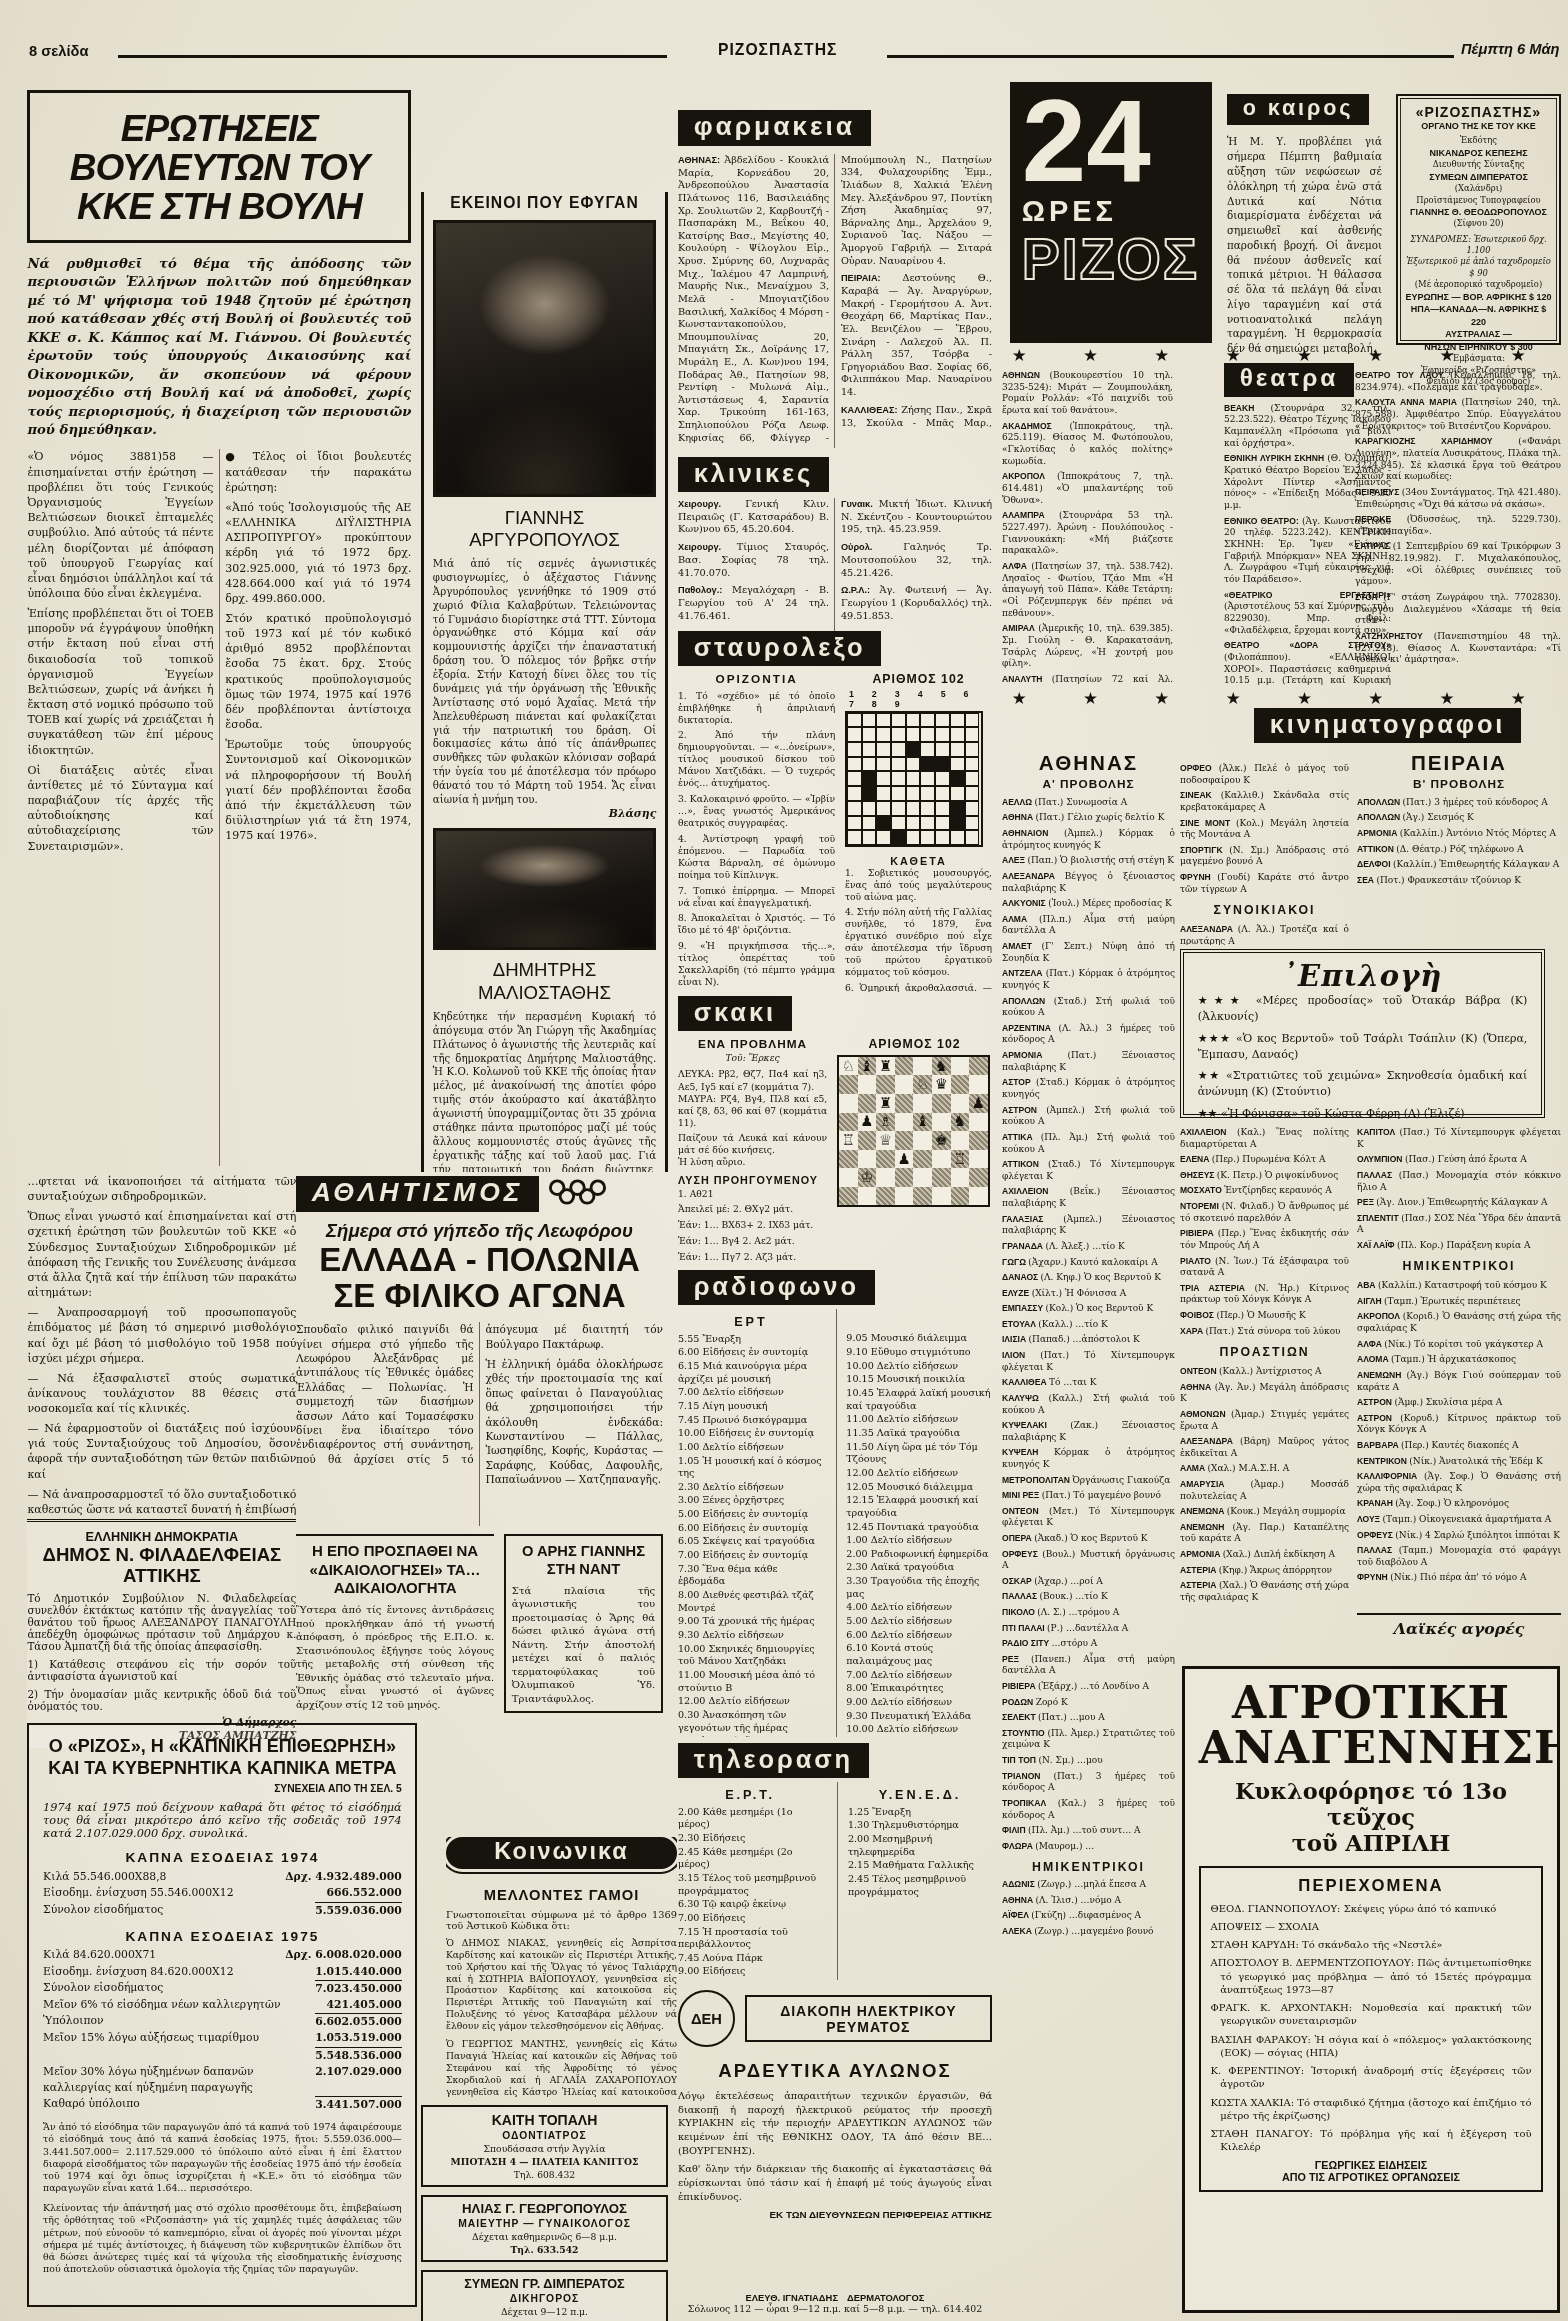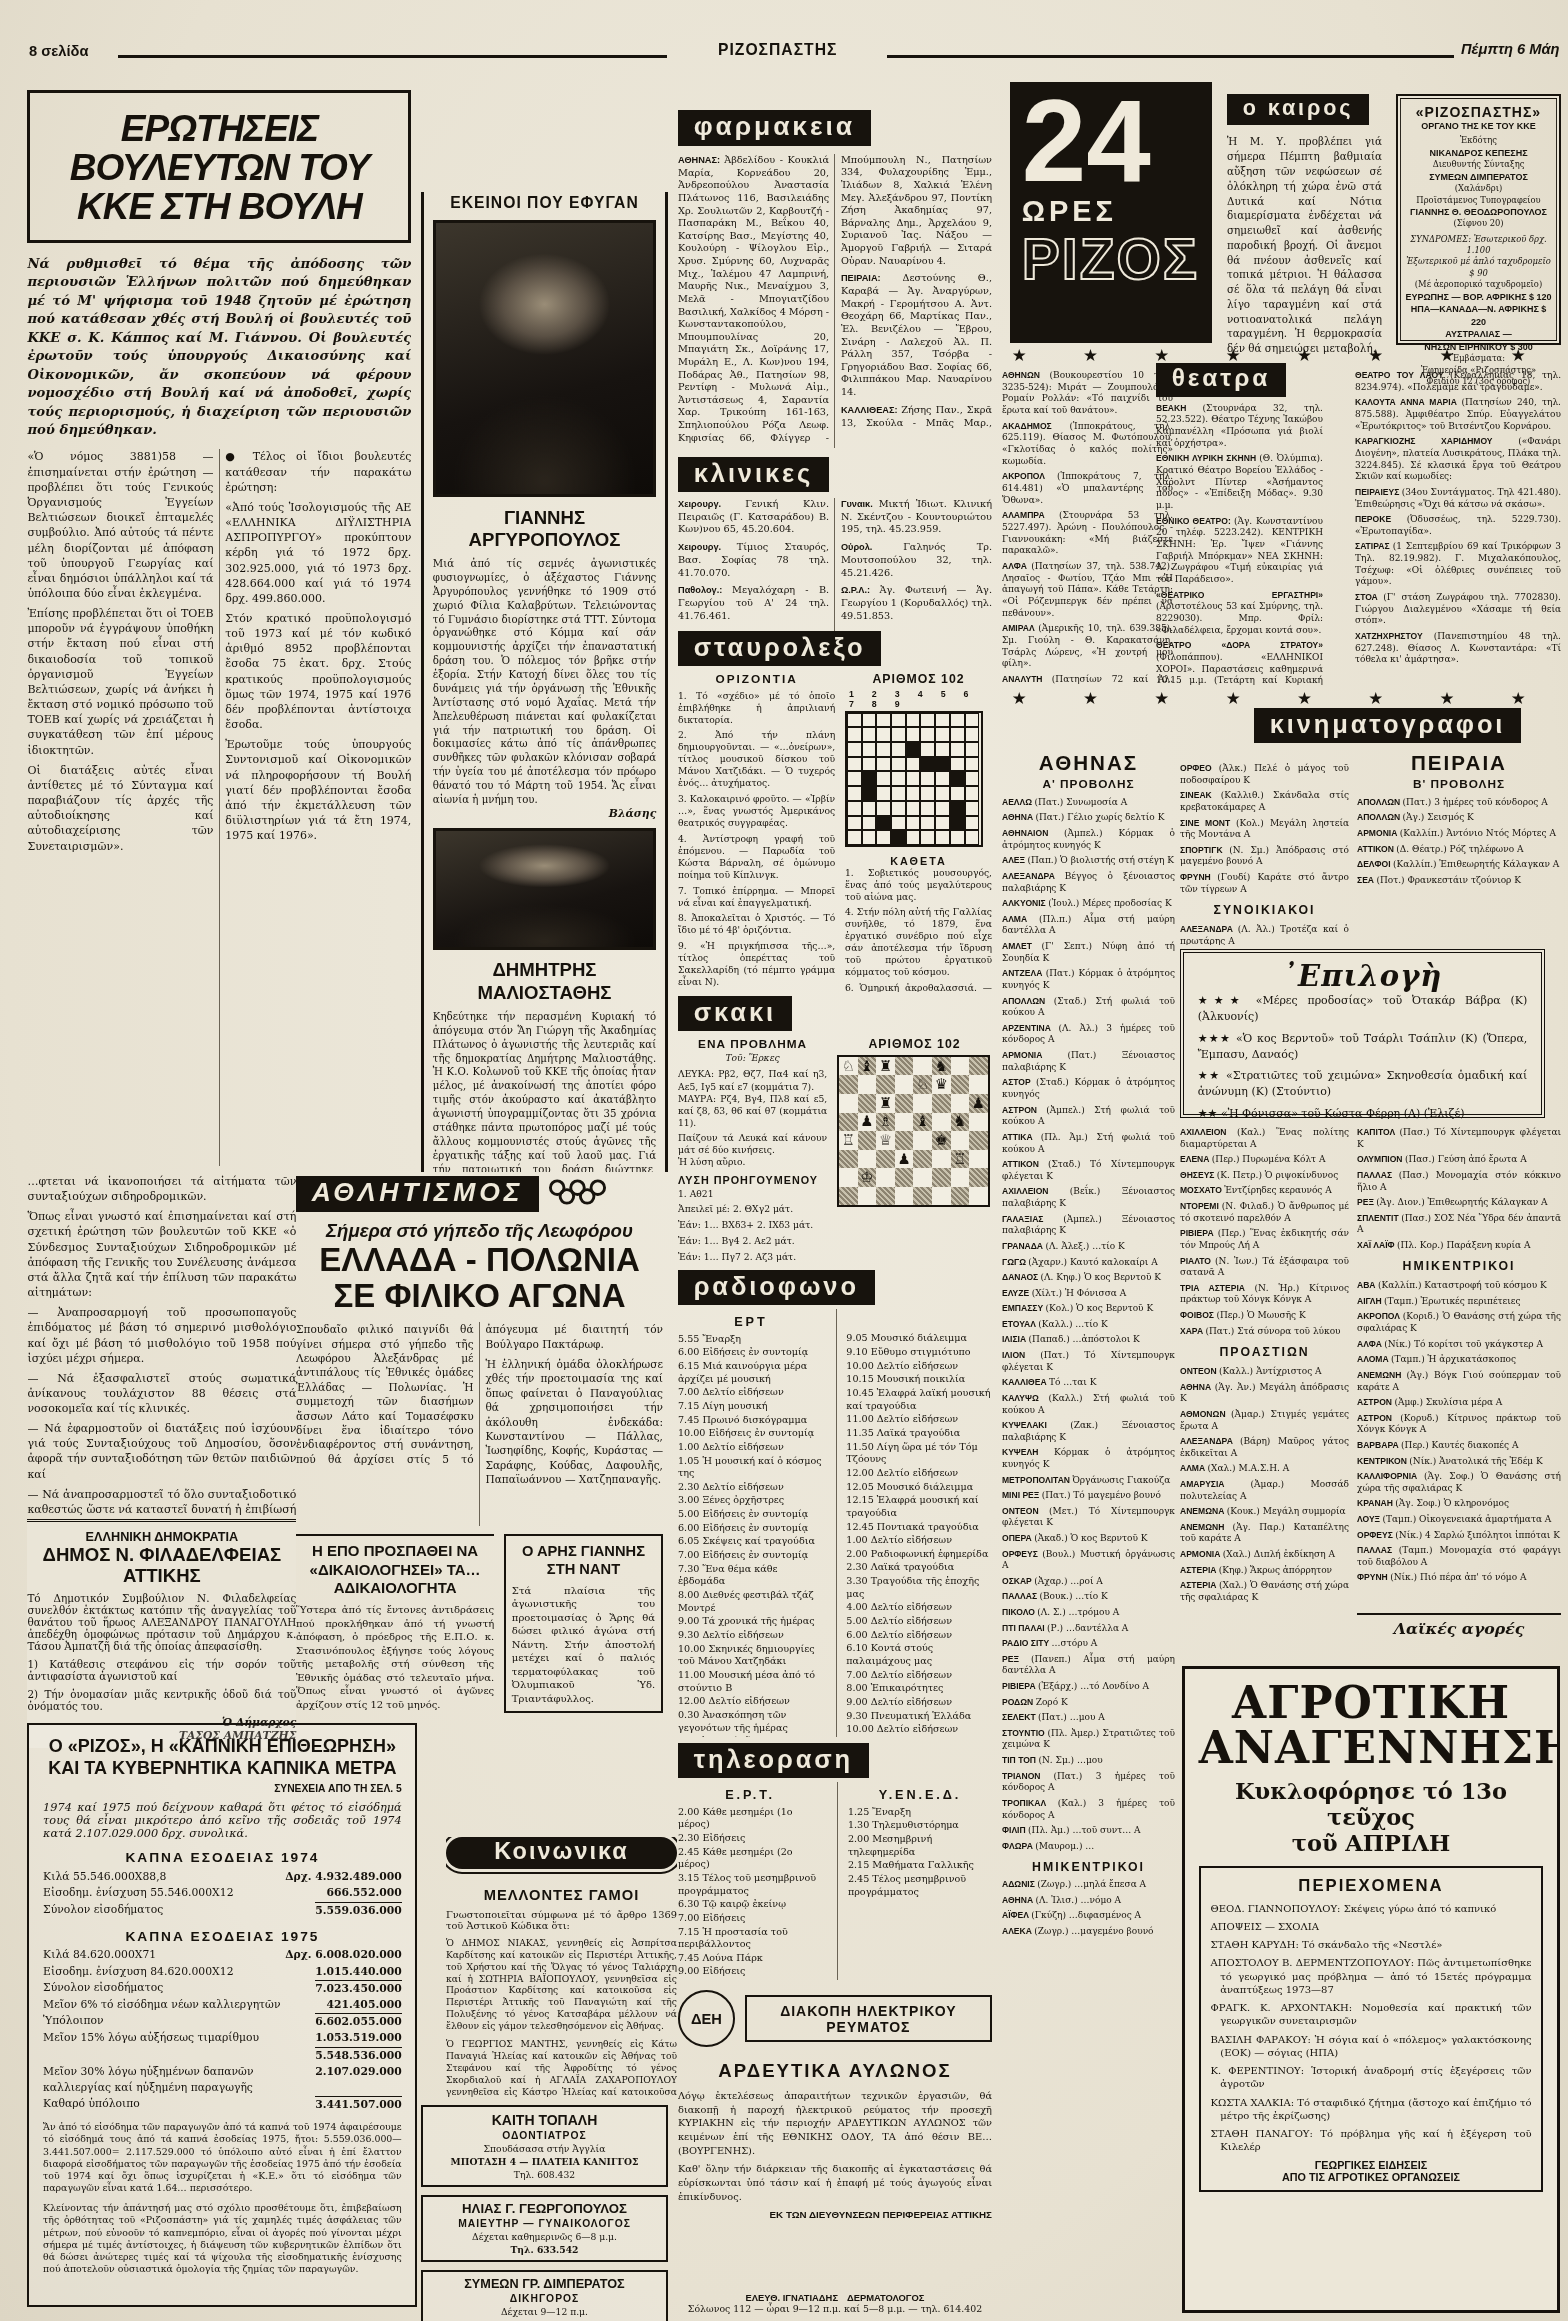--- a/index.html
+++ b/index.html
@@ -15,21 +15,21 @@
   .ovh{overflow:hidden;}
   .cols2{column-count:2;column-gap:11.8px;column-rule:1px solid #6a6355;}
   .item{margin-bottom:4.9px;text-align:justify;}
   .item b{font-family:"Liberation Sans",sans-serif;font-size:.95em;}
   .stars{letter-spacing:25.5px;font-size:16.7px;text-align:center;color:#17130d;}
   .photo{border:3.9px solid #17130d;
      background:
        radial-gradient(ellipse 42% 26% at 50% 30%, #9a8d77 0%, #5a5044 45%, rgba(0,0,0,0) 72%),
        radial-gradient(ellipse 60% 45% at 50% 95%, #2a241c 0%, rgba(0,0,0,0) 70%),
        linear-gradient(165deg,#3c362c 0%,#171310 62%,#0e0b08 100%);}
-  .obit-name{font-family:"Liberation Sans",sans-serif;font-weight:bold;font-size:18.6px;text-align:center;line-height:1.2;margin-top:9.8px;}
+  .obit-name{font-family:"Liberation Sans",sans-serif;font-weight:normal;font-size:18.6px;text-align:center;line-height:1.2;margin-top:9.8px;}
   .obit-txt{font-size:10.2px;line-height:1.36;margin-top:5.9px;}
   .sig{text-align:right;font-weight:bold;font-style:italic;font-size:10.8px;}
   .headbox{border:3.9px solid #17130d;padding:15.7px 5.9px 13.7px;}
   .headline{font-family:"Liberation Sans",sans-serif;font-weight:900;font-style:italic;
             font-size:37px;line-height:1.06;text-align:center;letter-spacing:-1px;}
   .lead{font-size:13.2px;font-weight:bold;font-style:italic;line-height:1.4;margin-top:11.8px;}
   .body-sm{font-size:11px;line-height:1.38;}
   .subhead{font-family:"Liberation Sans",sans-serif;font-weight:900;font-size:19.6px;line-height:1.15;margin:9.8px 0 5.9px;}
   .muni{border-top:3.9px double #17130d;margin-top:9.8px;padding-top:7.8px;text-align:center;}
   .muni .m1{font-family:"Liberation Sans",sans-serif;font-weight:bold;font-size:12.7px;}
@@ -657,21 +657,21 @@
 
   <div class="abs lst ovh" style="left:1002px;top:370px;width:171px;height:316px;">
       <div class="item"><b>ΑΘΗΝΩΝ </b>(Βουκουρεστίου 10 τηλ. 3235-524): Μιράτ — Ζουμπουλάκη, Ρομαίν Ρολλάν: «Τό παιχνίδι τοῦ ἔρωτα καί τοῦ θανάτου».</div>
       <div class="item"><b>ΑΚΑΔΗΜΟΣ </b>(Ἱπποκράτους, τηλ. 625.119). Θίασος Μ. Φωτόπουλου, «Γκλοτίδας ὁ καλός πολίτης» κωμωδία.</div>
       <div class="item"><b>ΑΚΡΟΠΟΛ </b>(Ἱπποκράτους 7, τηλ. 614.481) «Ὁ μπαλαντέρης τοῦ Ὄθωνα».</div>
       <div class="item"><b>ΑΛΑΜΠΡΑ </b>(Στουρνάρα 53 τηλ. 5227.497). Ἀρώνη - Πουλόπουλος - Γιαννουκάκη: «Μή βιάζεστε παρακαλῶ».</div>
       <div class="item"><b>ΑΛΦΑ </b>(Πατησίων 37, τηλ. 538.742). Λησαῖος - Φωτίου, Τζάο Μπι «Ἡ ἀπαγωγή τοῦ Πάπα». Κάθε Τετάρτη: «Οἱ Ρόζενμπεργκ δέν πρέπει νά πεθάνουν».</div>
       <div class="item"><b>ΑΜΙΡΑΛ </b>(Ἀμερικῆς 10, τηλ. 639.385). Σμ. Γιούλη - Θ. Καρακατσάνη, Τσάρλς Λώρενς, «Ἡ χοντρή μου φίλη».</div>
       <div class="item"><b>ΑΝΑΛΥΤΗ </b>(Πατησίων 72 καί Ἀλ. Ἀντωνιάδου, Τηλ 82.39.733) «Ἕνα κρεβάτι γιά τρεῖς».</div>
     </div>
-  <div class="abs ovh" style="left:1156px;top:363px;width:167px;height:323px;">
+  <div class="abs ovh" style="left:1224px;top:363px;width:167px;height:323px;">
     <span class="bar" style="font-size:24.5px;">θεατρα</span>
     <div class="lst" style="margin-top:5.9px;">
         <div class="item"><b>ΒΕΑΚΗ </b>(Στουρνάρα 32, τηλ. 52.23.522). Θέατρο Τέχνης Ἰακώβου Καμπανέλλη «Πρόσωπα γιά βιολί καί ὀρχήστρα».</div>
         <div class="item"><b>ΕΘΝΙΚΗ ΛΥΡΙΚΗ ΣΚΗΝΗ </b>(Θ. Ὀλύμπια). Κρατικό Θέατρο Βορείου Ἑλλάδος - Χάρολντ Πίντερ «Ἀσήμαντος πόνος» - «Ἐπίδειξη Μόδας». 9.30 μ.μ.</div>
         <div class="item"><b>ΕΘΝΙΚΟ ΘΕΑΤΡΟ: </b>(Ἁγ. Κωνσταντίνου 20 τηλέφ. 5223.242). ΚΕΝΤΡΙΚΗ ΣΚΗΝΗ: Ἑρ. Ἴψεν «Γιάννης Γαβριήλ Μπόρκμαν» ΝΕΑ ΣΚΗΝΗ: Λ. Ζωγράφου «Τιμή εὐκαιρίας γιά τόν Παράδεισο».</div>
         <div class="item"><b>«ΘΕΑΤΡΙΚΟ ΕΡΓΑΣΤΗΡΙ» </b>(Ἀριστοτέλους 53 καί Σμύρνης, τηλ. 8229030). Μπρ. Φρίλ: «Φιλαδέλφεια, ἔρχομαι κοντά σου».</div>
         <div class="item"><b>ΘΕΑΤΡΟ «ΔΟΡΑ ΣΤΡΑΤΟΥ» </b>(Φιλοπάππου). «ΕΛΛΗΝΙΚΟΙ ΧΟΡΟΙ». Παραστάσεις καθημερινά 10.15 μ.μ. (Τετάρτη καί Κυριακή 8:15 μ.μ. καί 10.15 μ.μ.).</div>
       </div>
   </div>
   <div class="abs lst ovh" style="left:1355px;top:370px;width:206px;height:316px;">

